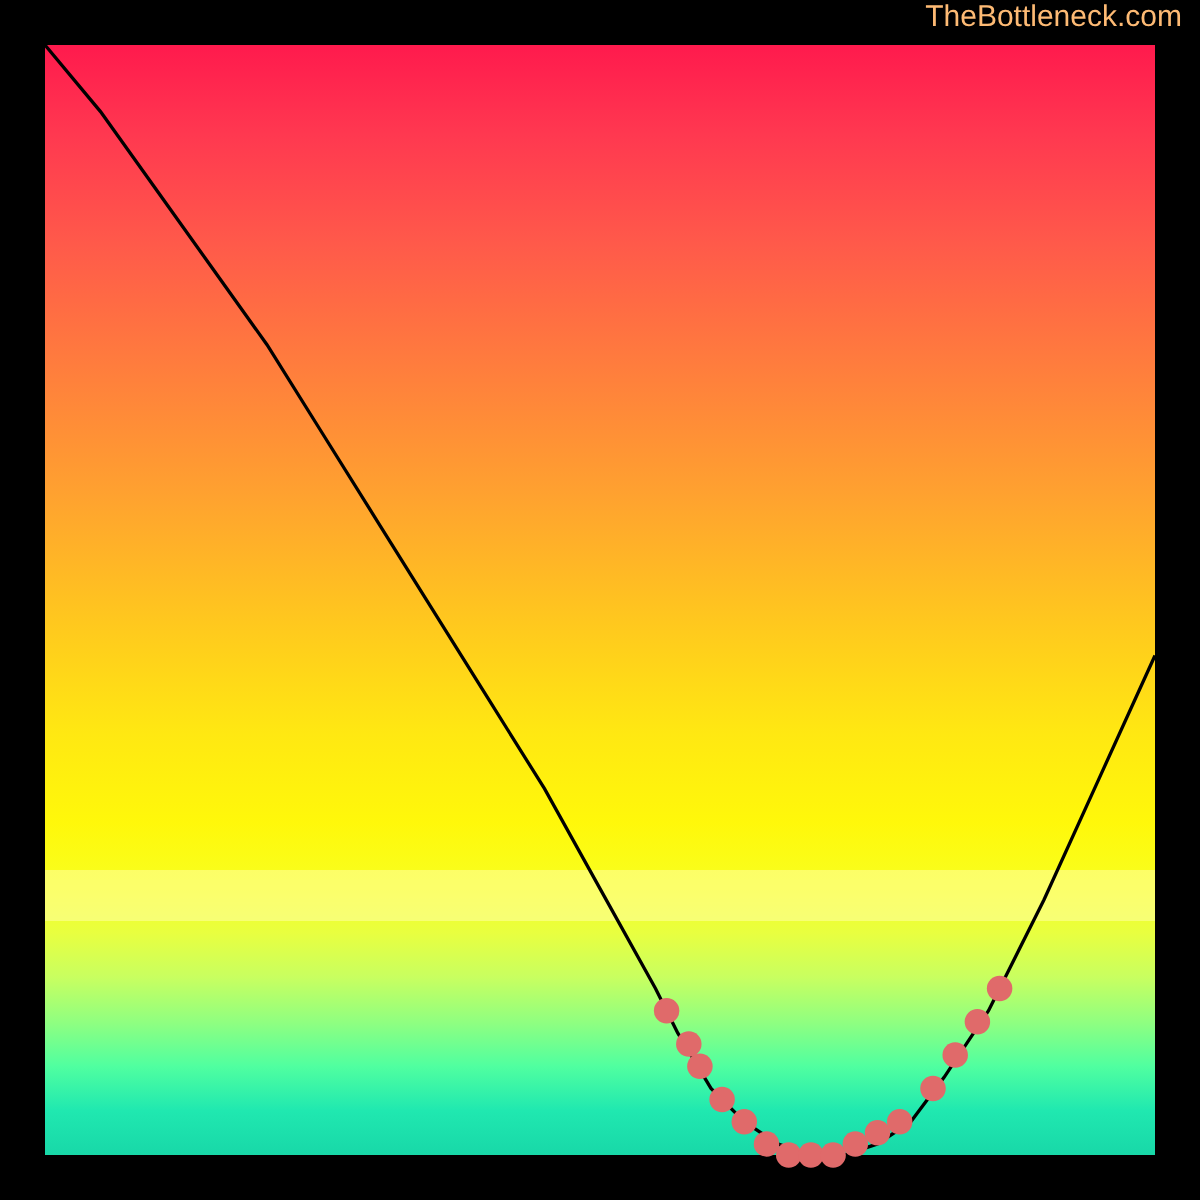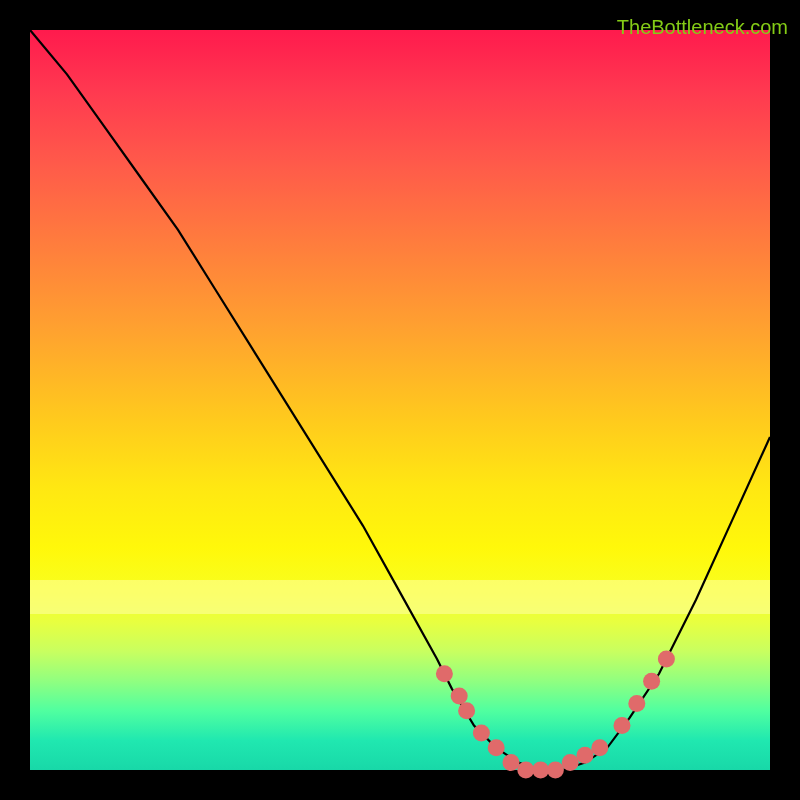--- a/index.html
+++ b/index.html
@@ -5,23 +5,23 @@
   * { margin: 0; padding: 0; box-sizing: border-box; }
   body {
     width: 800px;
     height: 800px;
     background: #000;
     position: relative;
     font-family: Arial, sans-serif;
   }
   .attribution {
     position: absolute;
-    top: 16px;
+    top: 0;
     right: 12px;
-    color: #84cc16;
+    color: #fdba74;
     font-size: 20px;
     font-weight: 500;
     z-index: 10;
   }
   .plot-area {
     position: absolute;
     left: 30px;
     top: 30px;
     width: 740px;
     height: 740px;

